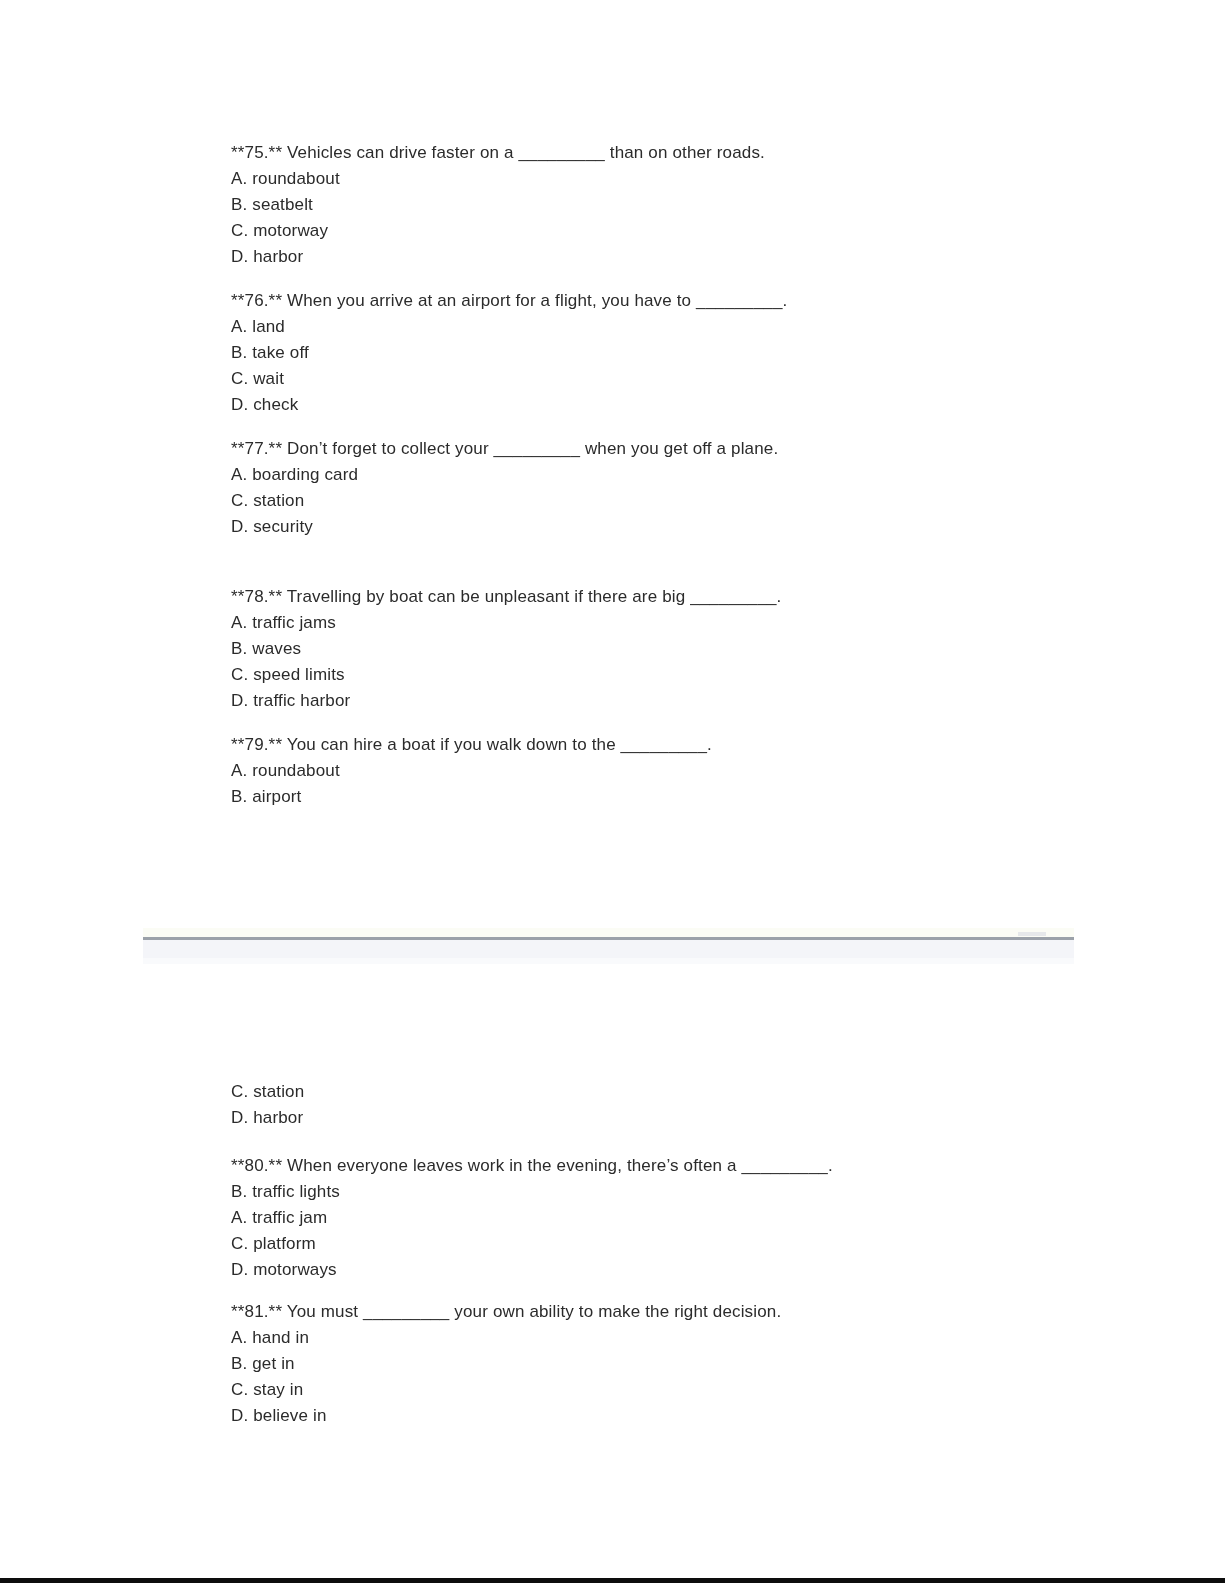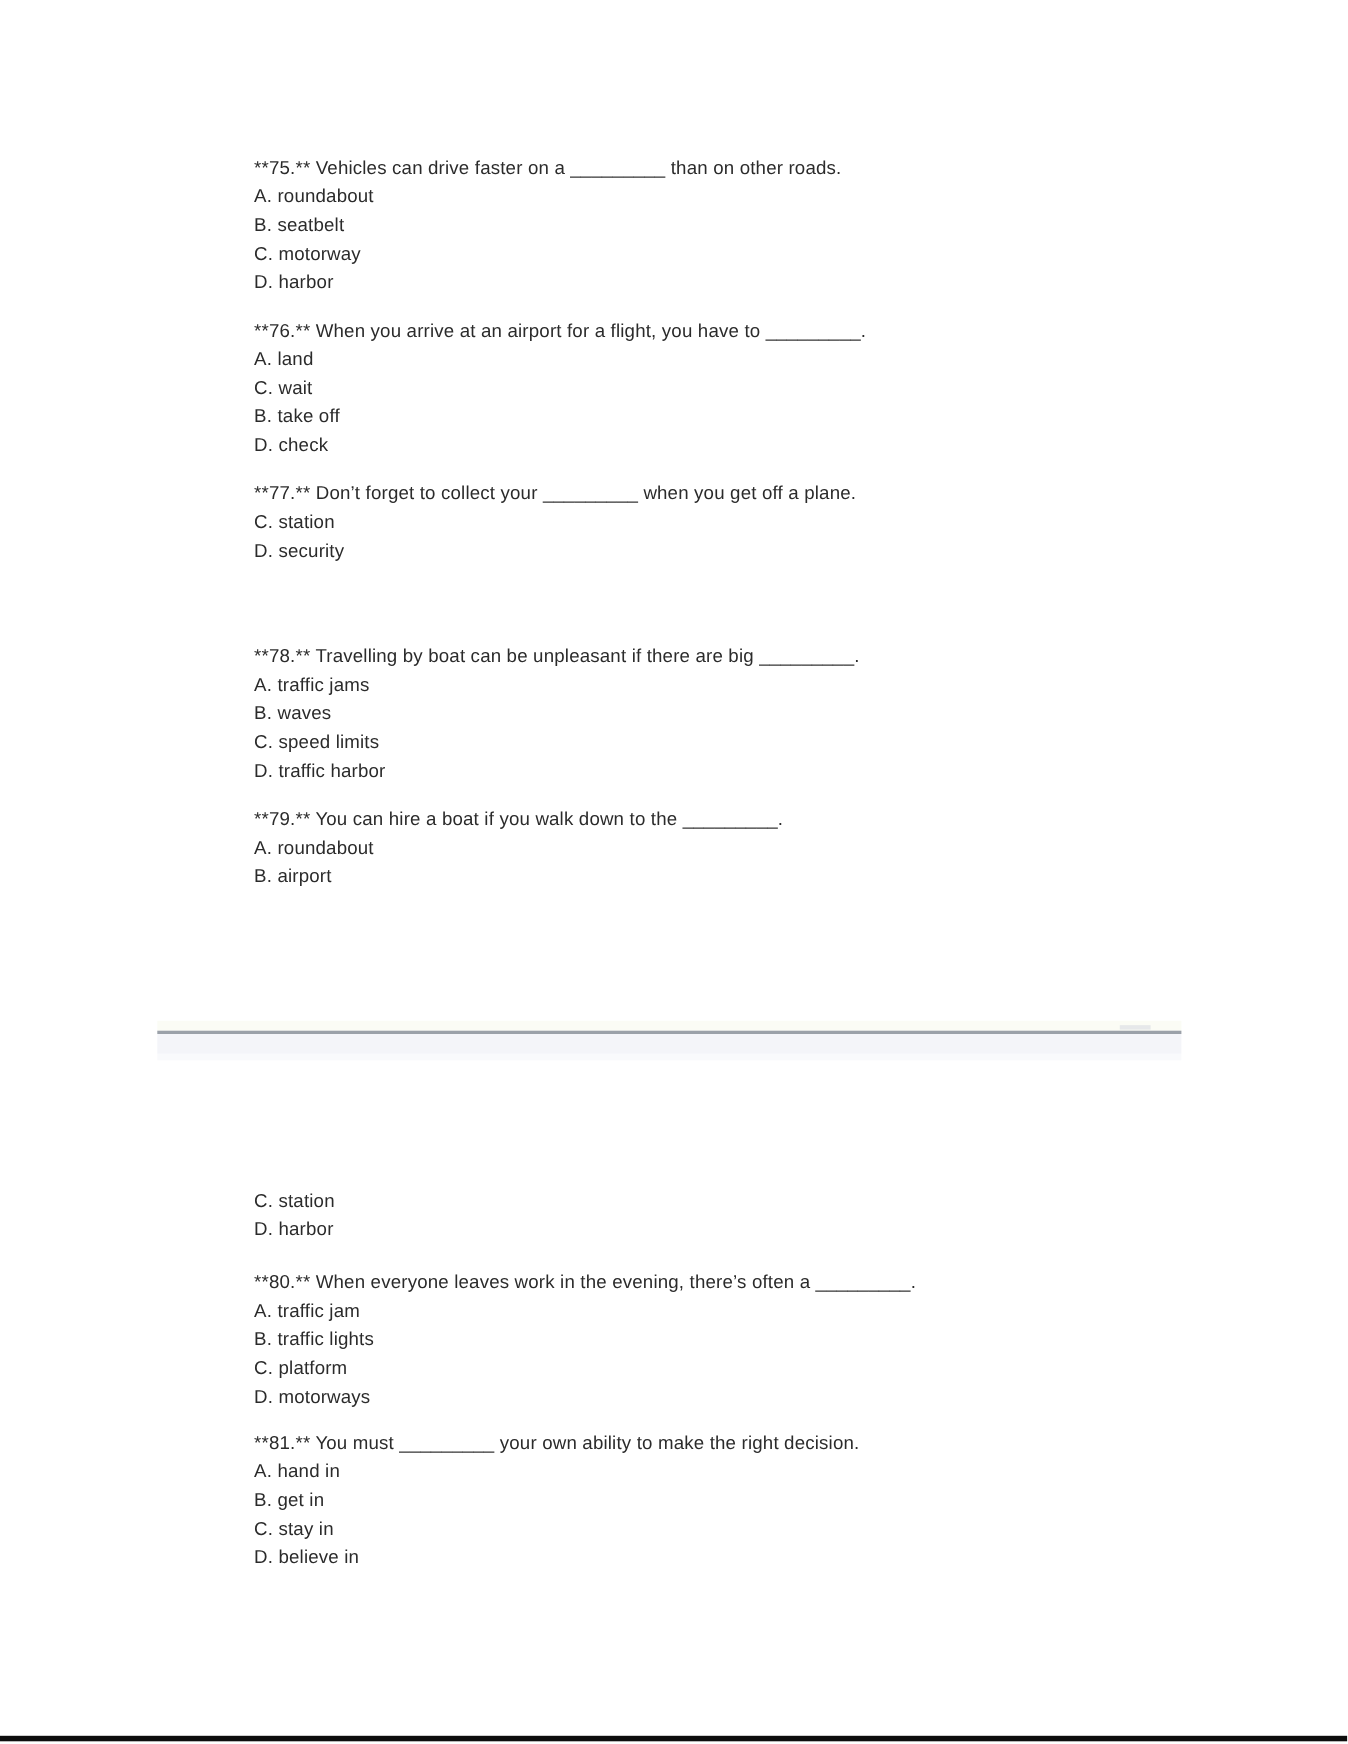--- a/index.html
+++ b/index.html
@@ -88,27 +88,28 @@
     <div class="line">**75.** Vehicles can drive faster on a _________ than on other roads.</div>
     <div class="line">A. roundabout</div>
     <div class="line">B. seatbelt</div>
     <div class="line">C. motorway</div>
     <div class="line">D. harbor</div>
   </div>
 
   <div class="q-block" style="top:288px">
     <div class="line">**76.** When you arrive at an airport for a flight, you have to _________.</div>
     <div class="line">A. land</div>
+    <div class="line">B. take off</div>
     <div class="line">C. wait</div>
-    <div class="line">B. take off</div>
     <div class="line">D. check</div>
   </div>
 
   <div class="q-block" style="top:436px">
     <div class="line">**77.** Don’t forget to collect your _________ when you get off a plane.</div>
+    <div class="line">A. boarding card</div>
     <div class="line">C. station</div>
     <div class="line">D. security</div>
   </div>
 
   <div class="q-block" style="top:584px">
     <div class="line">**78.** Travelling by boat can be unpleasant if there are big _________.</div>
     <div class="line">A. traffic jams</div>
     <div class="line">B. waves</div>
     <div class="line">C. speed limits</div>
     <div class="line">D. traffic harbor</div>
@@ -126,22 +127,22 @@
   <div class="page-gap-band"></div>
   <div class="page-gap-fade"></div>
 
   <div class="q-block" style="top:1079px">
     <div class="line">C. station</div>
     <div class="line">D. harbor</div>
   </div>
 
   <div class="q-block" style="top:1153px">
     <div class="line">**80.** When everyone leaves work in the evening, there’s often a _________.</div>
+    <div class="line">B. traffic lights</div>
     <div class="line">A. traffic jam</div>
-    <div class="line">B. traffic lights</div>
     <div class="line">C. platform</div>
     <div class="line">D. motorways</div>
   </div>
 
   <div class="q-block" style="top:1299px">
     <div class="line">**81.** You must _________ your own ability to make the right decision.</div>
     <div class="line">A. hand in</div>
     <div class="line">B. get in</div>
     <div class="line">C. stay in</div>
     <div class="line">D. believe in</div>

